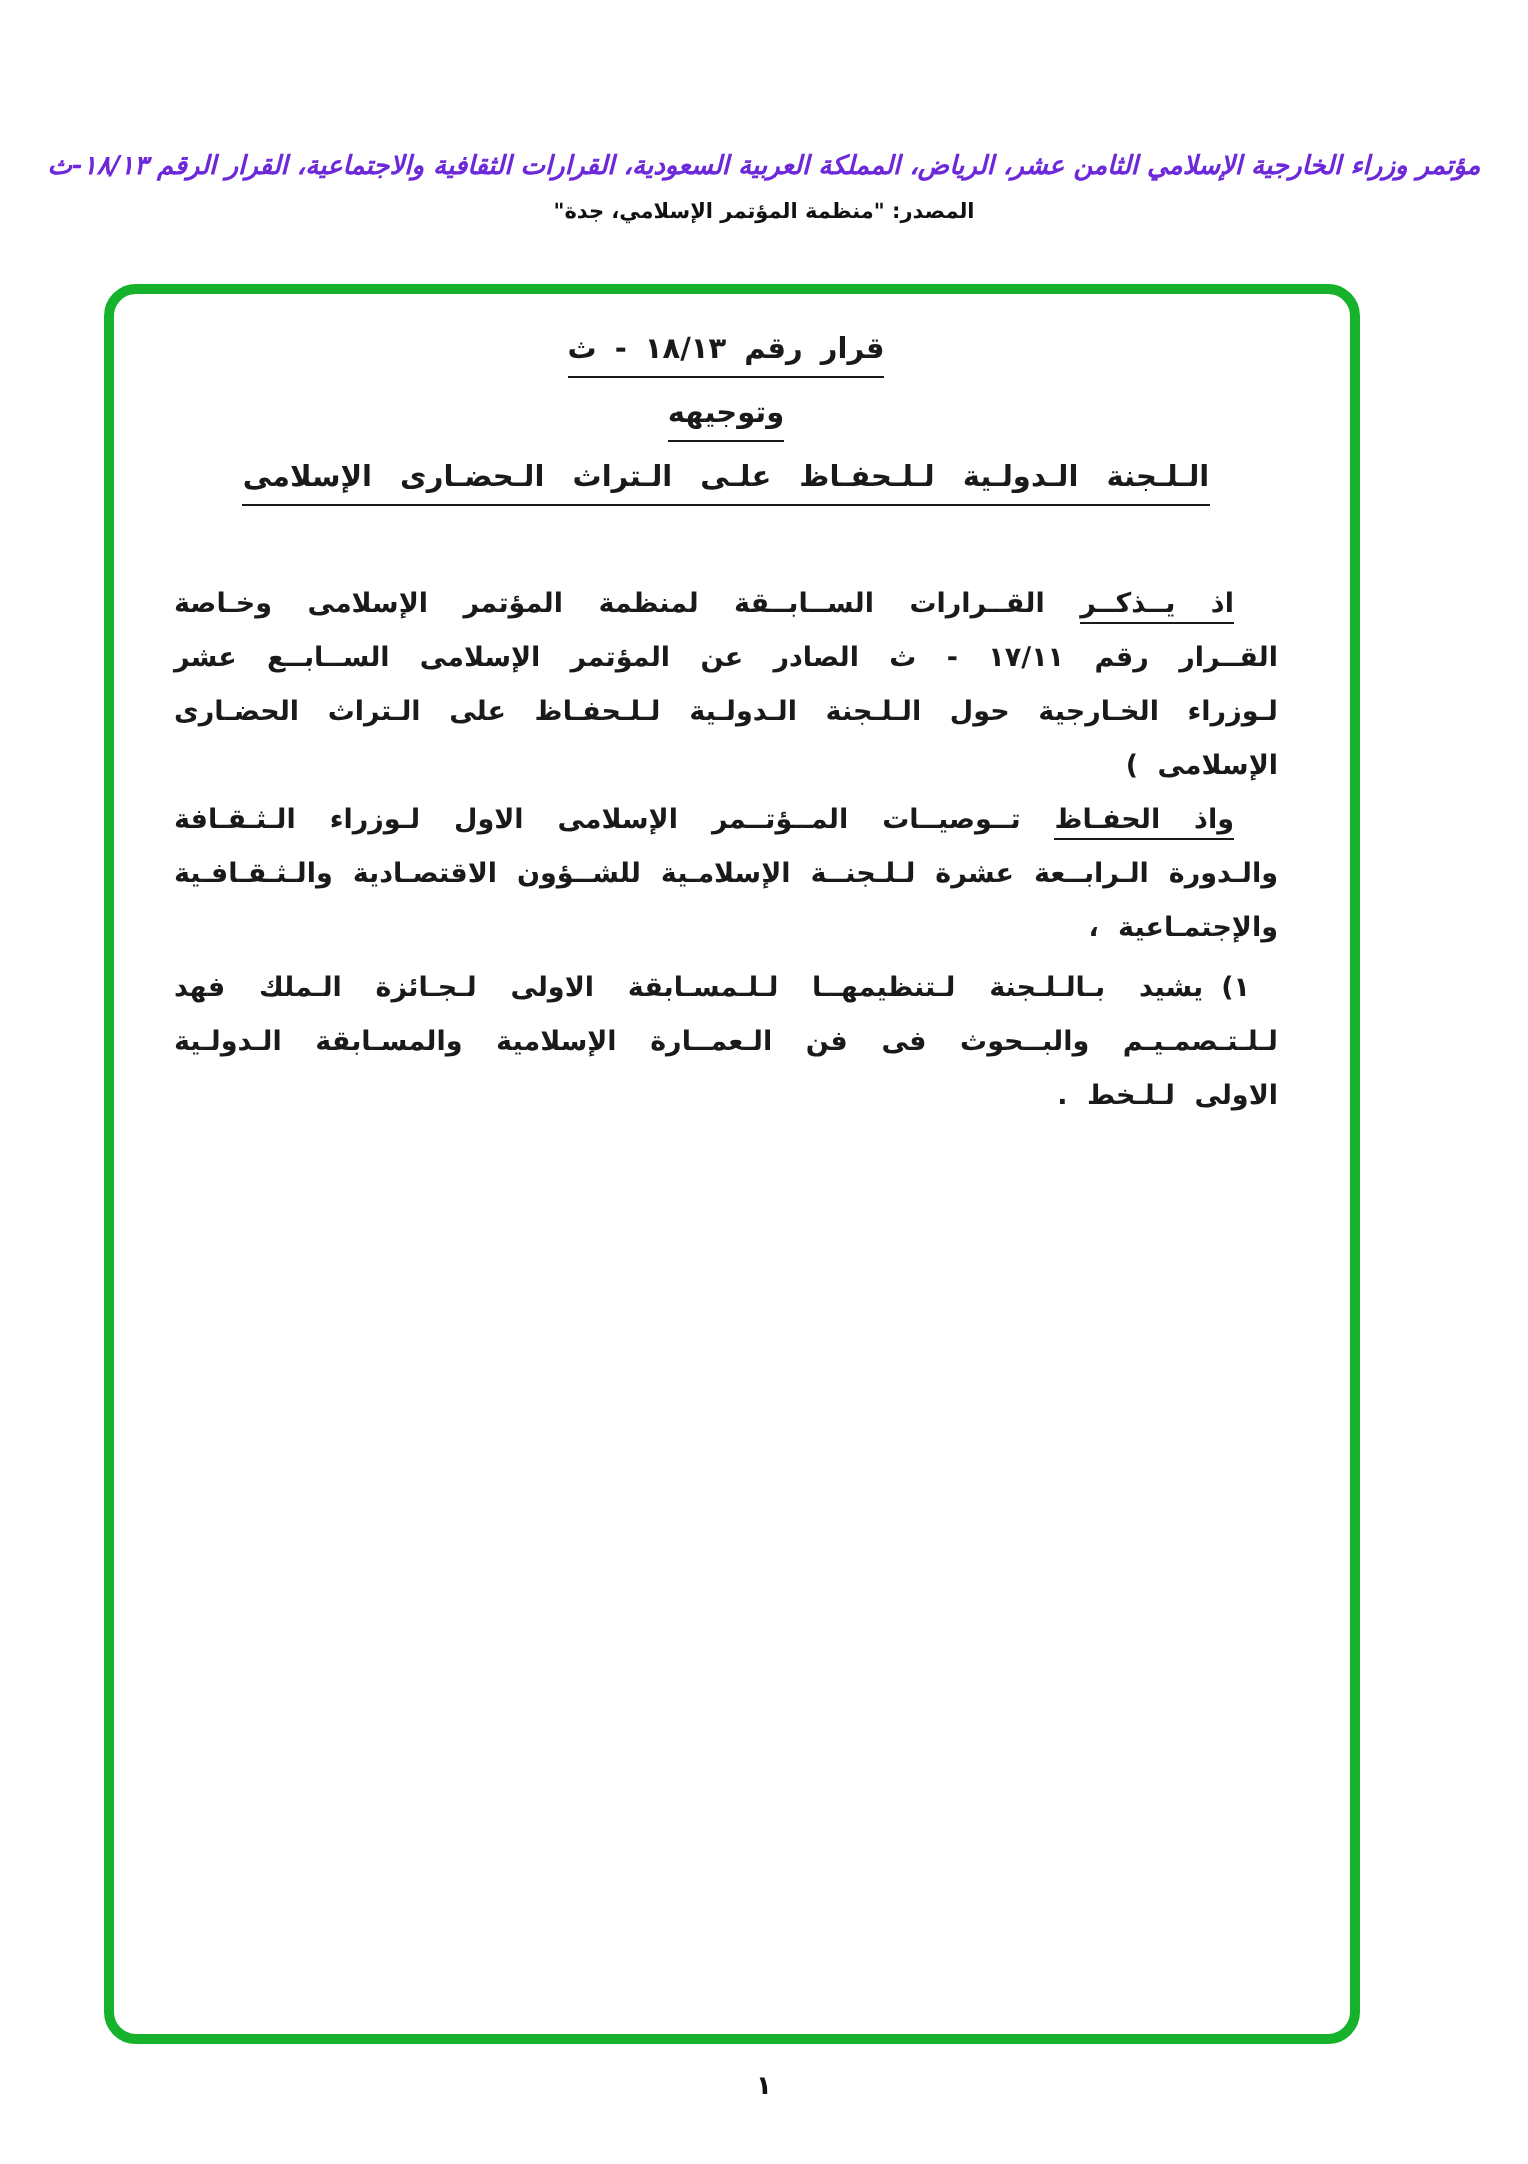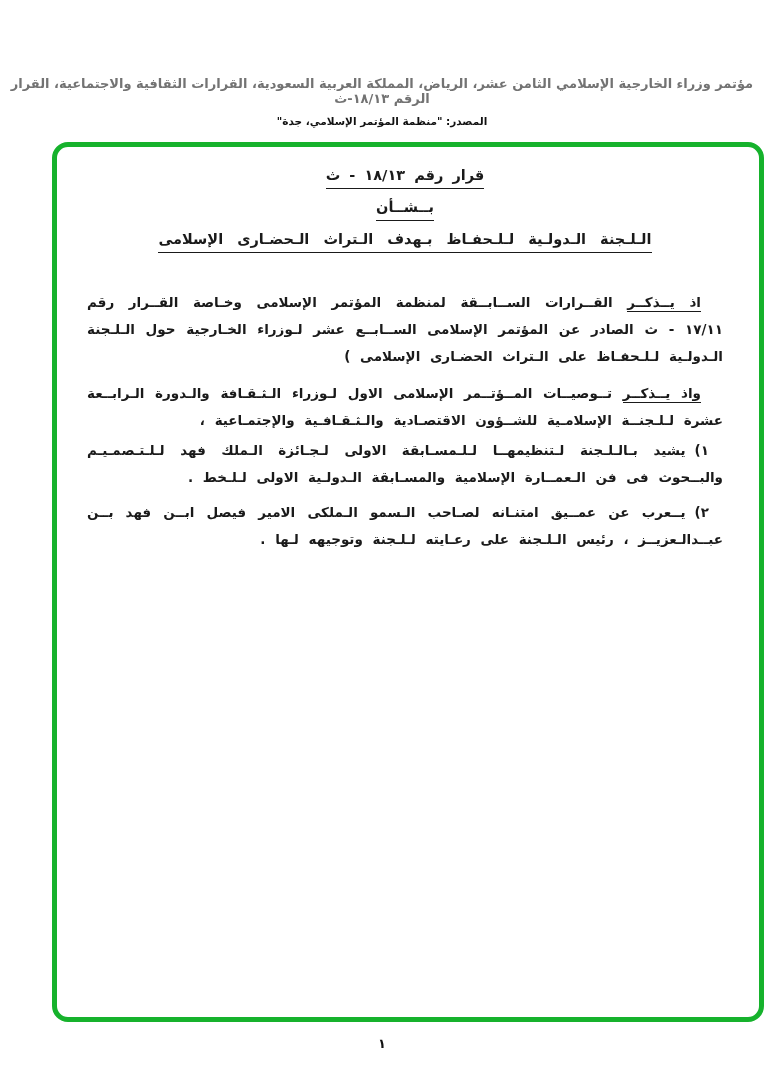--- a/index.html
+++ b/index.html
@@ -22,35 +22,36 @@
     position: absolute;
     top: 76px;
     left: 0;
     right: 0;
     direction: rtl;
     text-align: center;
   }
   .header-line1 {
     font-size: 13px;
     font-weight: 700;
-    color: #737373;
+    color: #6d28d9;
+    font-style: italic;
   }
   .header-line2 {
     font-size: 10.5px;
     font-weight: 700;
     margin-top: 9px;
     color: #111111;
   }
 
   
   .doc-frame {
     position: absolute;
     left: 52px;
     top: 142px;
-    width: 712px;
+    width: 628px;
     height: 880px;
     box-sizing: border-box;
     border: 5px solid #16b22c;
     border-radius: 16px;
     background: #ffffff;
     direction: rtl;
     padding: 18px 36px 0 30px;
   }
 
   
@@ -80,21 +81,21 @@
     font-weight: 700;
     line-height: 27px;
     text-align: justify;
     word-spacing: 5px;
   }
   .para {
     margin: 0;
     text-indent: 22px;
   }
   .para.p1 { margin-bottom: 0; }
-  .para.p2 { margin-bottom: 10px; }
+  .para.p2 { }
   .para.p3 { margin-bottom: 3px; }
   .para.p4 { margin-bottom: 13px; text-indent: 26px; }
   .lead {
     border-bottom: 1.5px solid #1a1a1a;
     padding-bottom: 1px;
   }
   .item {
     margin: 0;
     text-indent: 14px;
   }
@@ -126,46 +127,43 @@
     <div class="header-line2">المصدر: "منظمة المؤتمر الإسلامي، جدة"</div>
   </div>
 
   <div class="doc-frame">
 
     <div class="doc-title">
       <div class="t-line">
         <span class="u">قرار رقم ١٨/١٣ - ث</span>
       </div>
       <div class="t-line">
-        <span class="u">بــشــأن</span>
+        <span class="u">وتوجيهه</span>
       </div>
       <div class="t-line t-wide">
-        <span class="u">الـلـجنة الـدولـية لـلـحفـاظ بـهدف الـتراث الـحضـارى الإسلامى</span>
+        <span class="u">الـلـجنة الـدولـية لـلـحفـاظ علـى الـتراث الـحضـارى الإسلامى</span>
       </div>
     </div>
 
     <div class="doc-body">
 
 
       <p class="para p2">
         <span class="lead">اذ يــذكــر</span><span> القــرارات الســابــقة لمنظمة المؤتمر الإسلامى وخـاصة القــرار رقم ١٧/١١ - ث الصادر عن المؤتمر الإسلامى الســابــع عشر لـوزراء الخـارجية حول الـلـجنة الـدولـية لـلـحفـاظ على الـتراث الحضـارى الإسلامى )</span>
       </p>
 
       <p class="para p3">
-        <span class="lead">واذ يــذكــر</span><span> تــوصيــات المــؤتــمر الإسلامى الاول لـوزراء الـثـقـافة والـدورة الـرابــعة عشرة لـلـجنــة الإسلامـية للشــؤون الاقتصـادية والـثـقـافـية والإجتمـاعية ،</span>
+        <span class="lead">واذ الحفـاظ</span><span> تــوصيــات المــؤتــمر الإسلامى الاول لـوزراء الـثـقـافة والـدورة الـرابــعة عشرة لـلـجنــة الإسلامـية للشــؤون الاقتصـادية والـثـقـافـية والإجتمـاعية ،</span>
       </p>
 
 
       <p class="item i1">
         <span class="marker">١)</span><span>يشيد بـالـلـجنة لـتنظيمهــا لـلـمسـابقة الاولى لـجـائزة الـملك فهد لـلـتـصمـيـم والبــحوث فى فن الـعمــارة الإسلامية والمسـابقة الـدولـية الاولى لـلـخط .</span>
       </p>
 
-      <p class="item i2">
-        <span class="marker">٢)</span><span>يــعرب عن عمــيق امتنـانه لصـاحب الـسمو الـملكى الامير فيصل ابــن فهد بــن عبــدالـعزيــز ، رئيس الـلـجنة على رعـايته لـلـجنة وتوجيهه لـها .</span>
-      </p>
 
 
     </div>
   </div>
 
   <div class="page-number">١</div>
 
 </div>
 
 </body></html>

